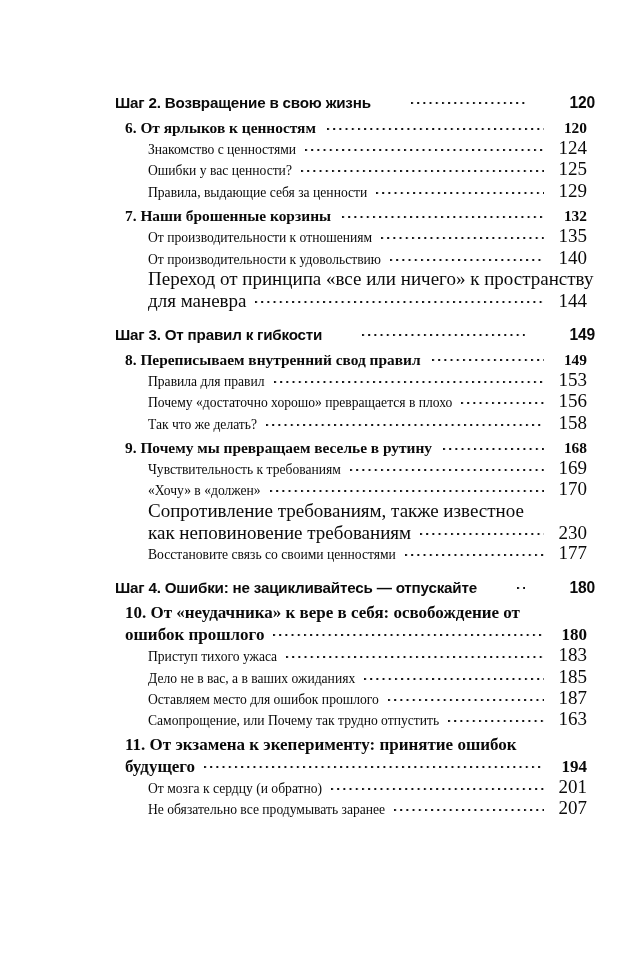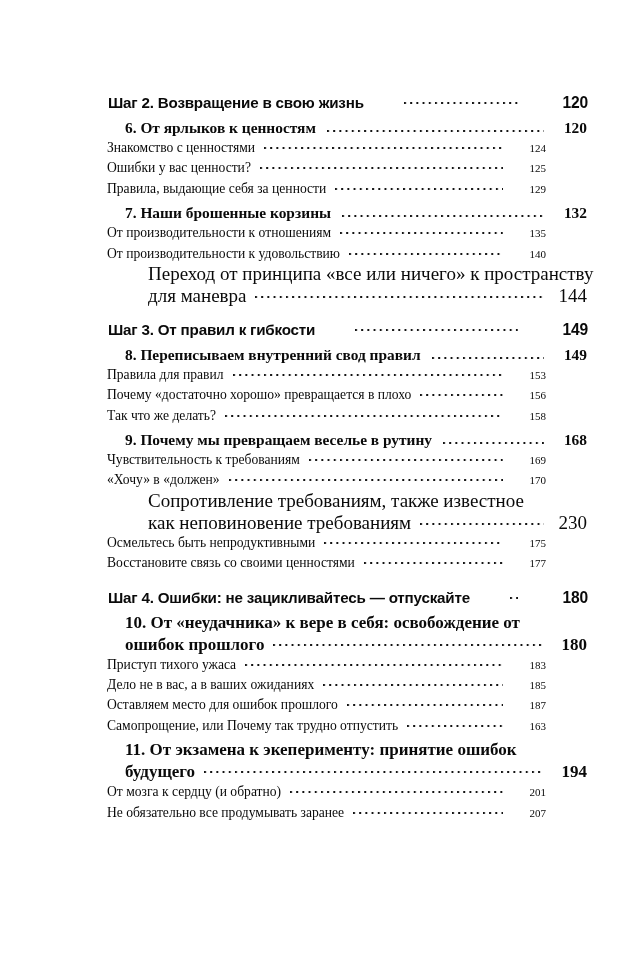--- a/index.html
+++ b/index.html
@@ -59,21 +59,21 @@
     white-space: nowrap;
     font-family: "Liberation Serif", "DejaVu Serif", serif;
   }
 
   
   .step {
     font-family: "Liberation Sans", "DejaVu Sans", sans-serif;
     font-weight: bold;
     font-size: 15.2px;
     letter-spacing: -0.2px;
-    margin-left: 1px;
+    margin-left: 8px;
     gap: 27px;
   }
   .step .label { font-size: 15.2px; }
   .step .pageno {
     font-family: "Liberation Sans", "DejaVu Sans", sans-serif;
     font-weight: bold;
     font-size: 15.6px;
   }
   .step .leader { margin-left: 13px; }
   .step .leader::before { bottom: 0.26em; }
@@ -96,36 +96,37 @@
     font-size: 17px;
   }
   .chapter-wrap .firstline {
     white-space: nowrap;
   }
   .chapter-wrap .row { width: 100%; }
 
   
   .sub {
     font-size: 13.6px;
+    margin-left: 41px;
     width: calc(100% - 41px);
   }
-  .sub .pageno { font-size: 11px; text-align: right; }
+  .sub .pageno { font-size: 19px; text-align: right; }
 
   .sub-wrap {
     margin-left: 41px;
     width: calc(100% - 41px);
     font-size: 19px;
   }
   .sub-wrap .firstline { white-space: nowrap; }
   .sub-wrap .row { width: 100%; }
 
   
   .step          { margin-top: 0; line-height: 22px; }
   .chapter,
-  .chapter-wrap  { line-height: 21px; align-items: center; }
+  .chapter-wrap  { line-height: 21px; }
   .sub, .sub-wrap{ line-height: 19.4px; }
 
   .gap-step   { height: 13px; }
   .gap-chapter{ height: 3px; }
 </style>
 </head>
 <body>
 
 <div id="toc">
     <div class="row step">
@@ -223,25 +224,20 @@
     </div>
     <div class="sub-wrap">
       <div class="firstline">Сопротивление требованиям, также известное</div>
       <div class="row">
         <span class="label">как неповиновение требованиям</span>
         <span class="leader"></span>
         <span class="pageno">230</span>
       </div>
     </div>
     <div class="row sub">
-      <span class="label">Осмельтесь быть непродуктивными</span>
-      <span class="leader"></span>
-      <span class="pageno">175</span>
-    </div>
-    <div class="row sub">
       <span class="label">Восстановите связь со своими ценностями</span>
       <span class="leader"></span>
       <span class="pageno">177</span>
     </div>
     <div class="gap-step"></div>
     <div class="row step">
       <span class="label">Шаг 4. Ошибки: не зацикливайтесь — отпускайте</span>
       <span class="leader"></span>
       <span class="pageno">180</span>
     </div>

